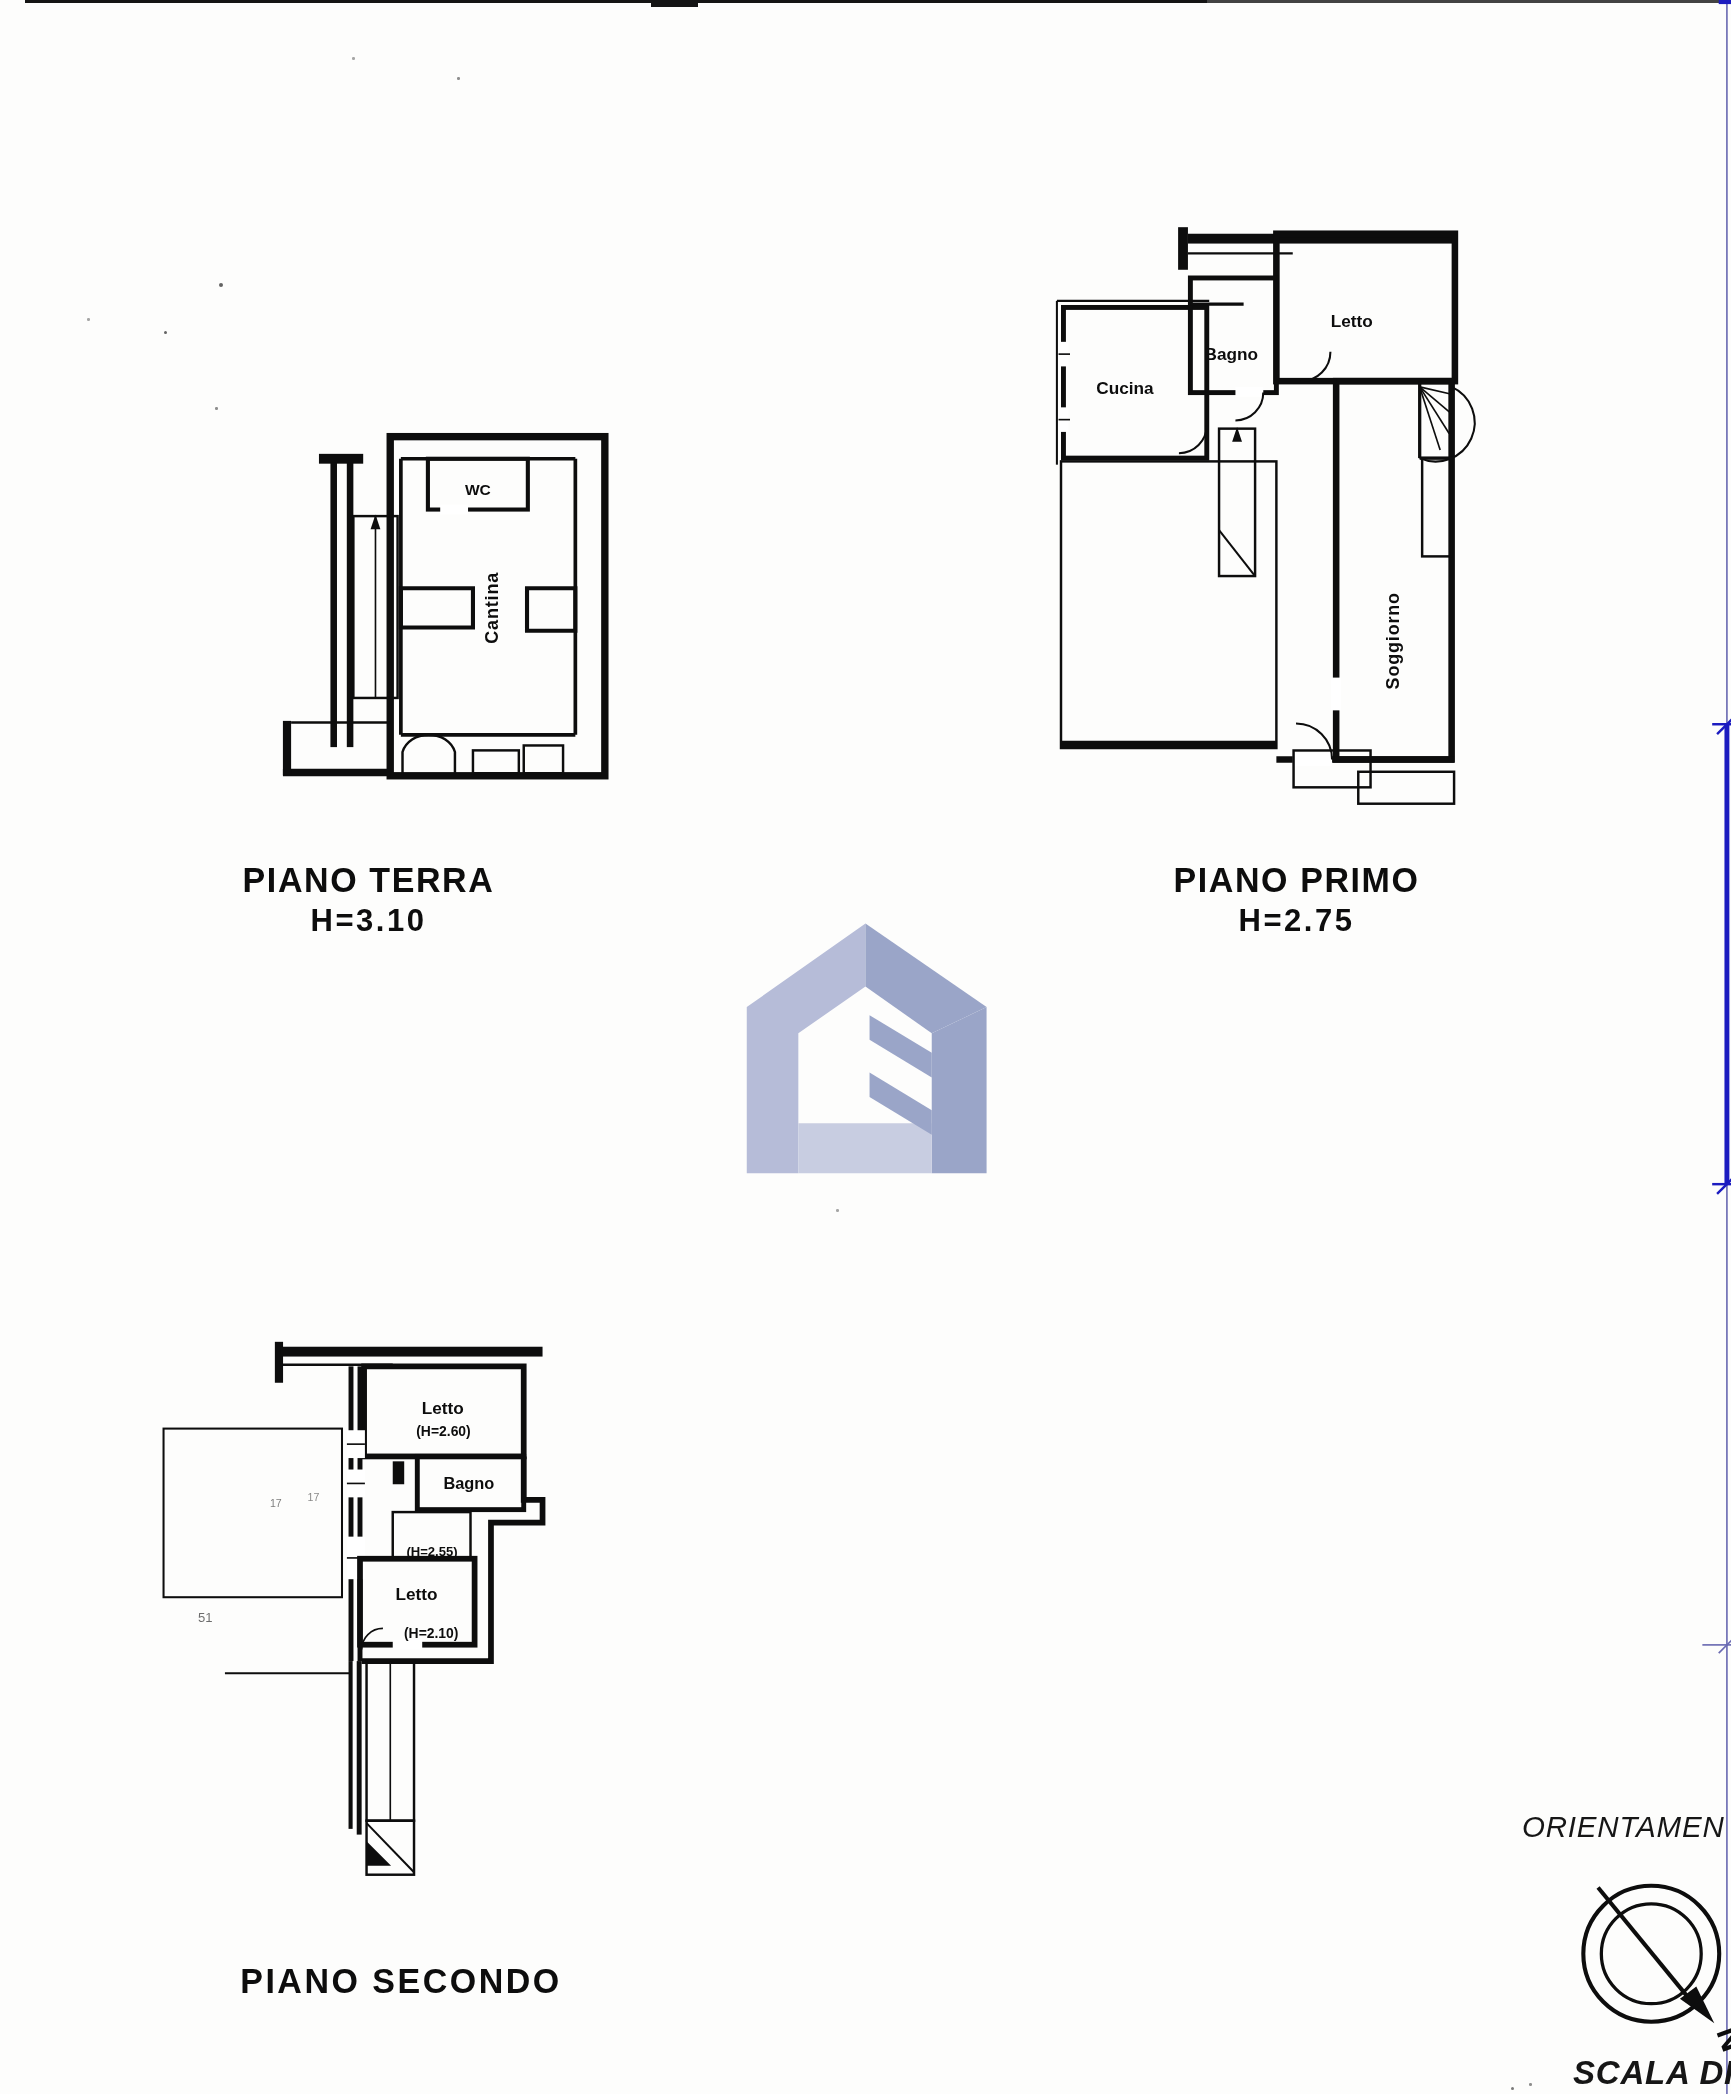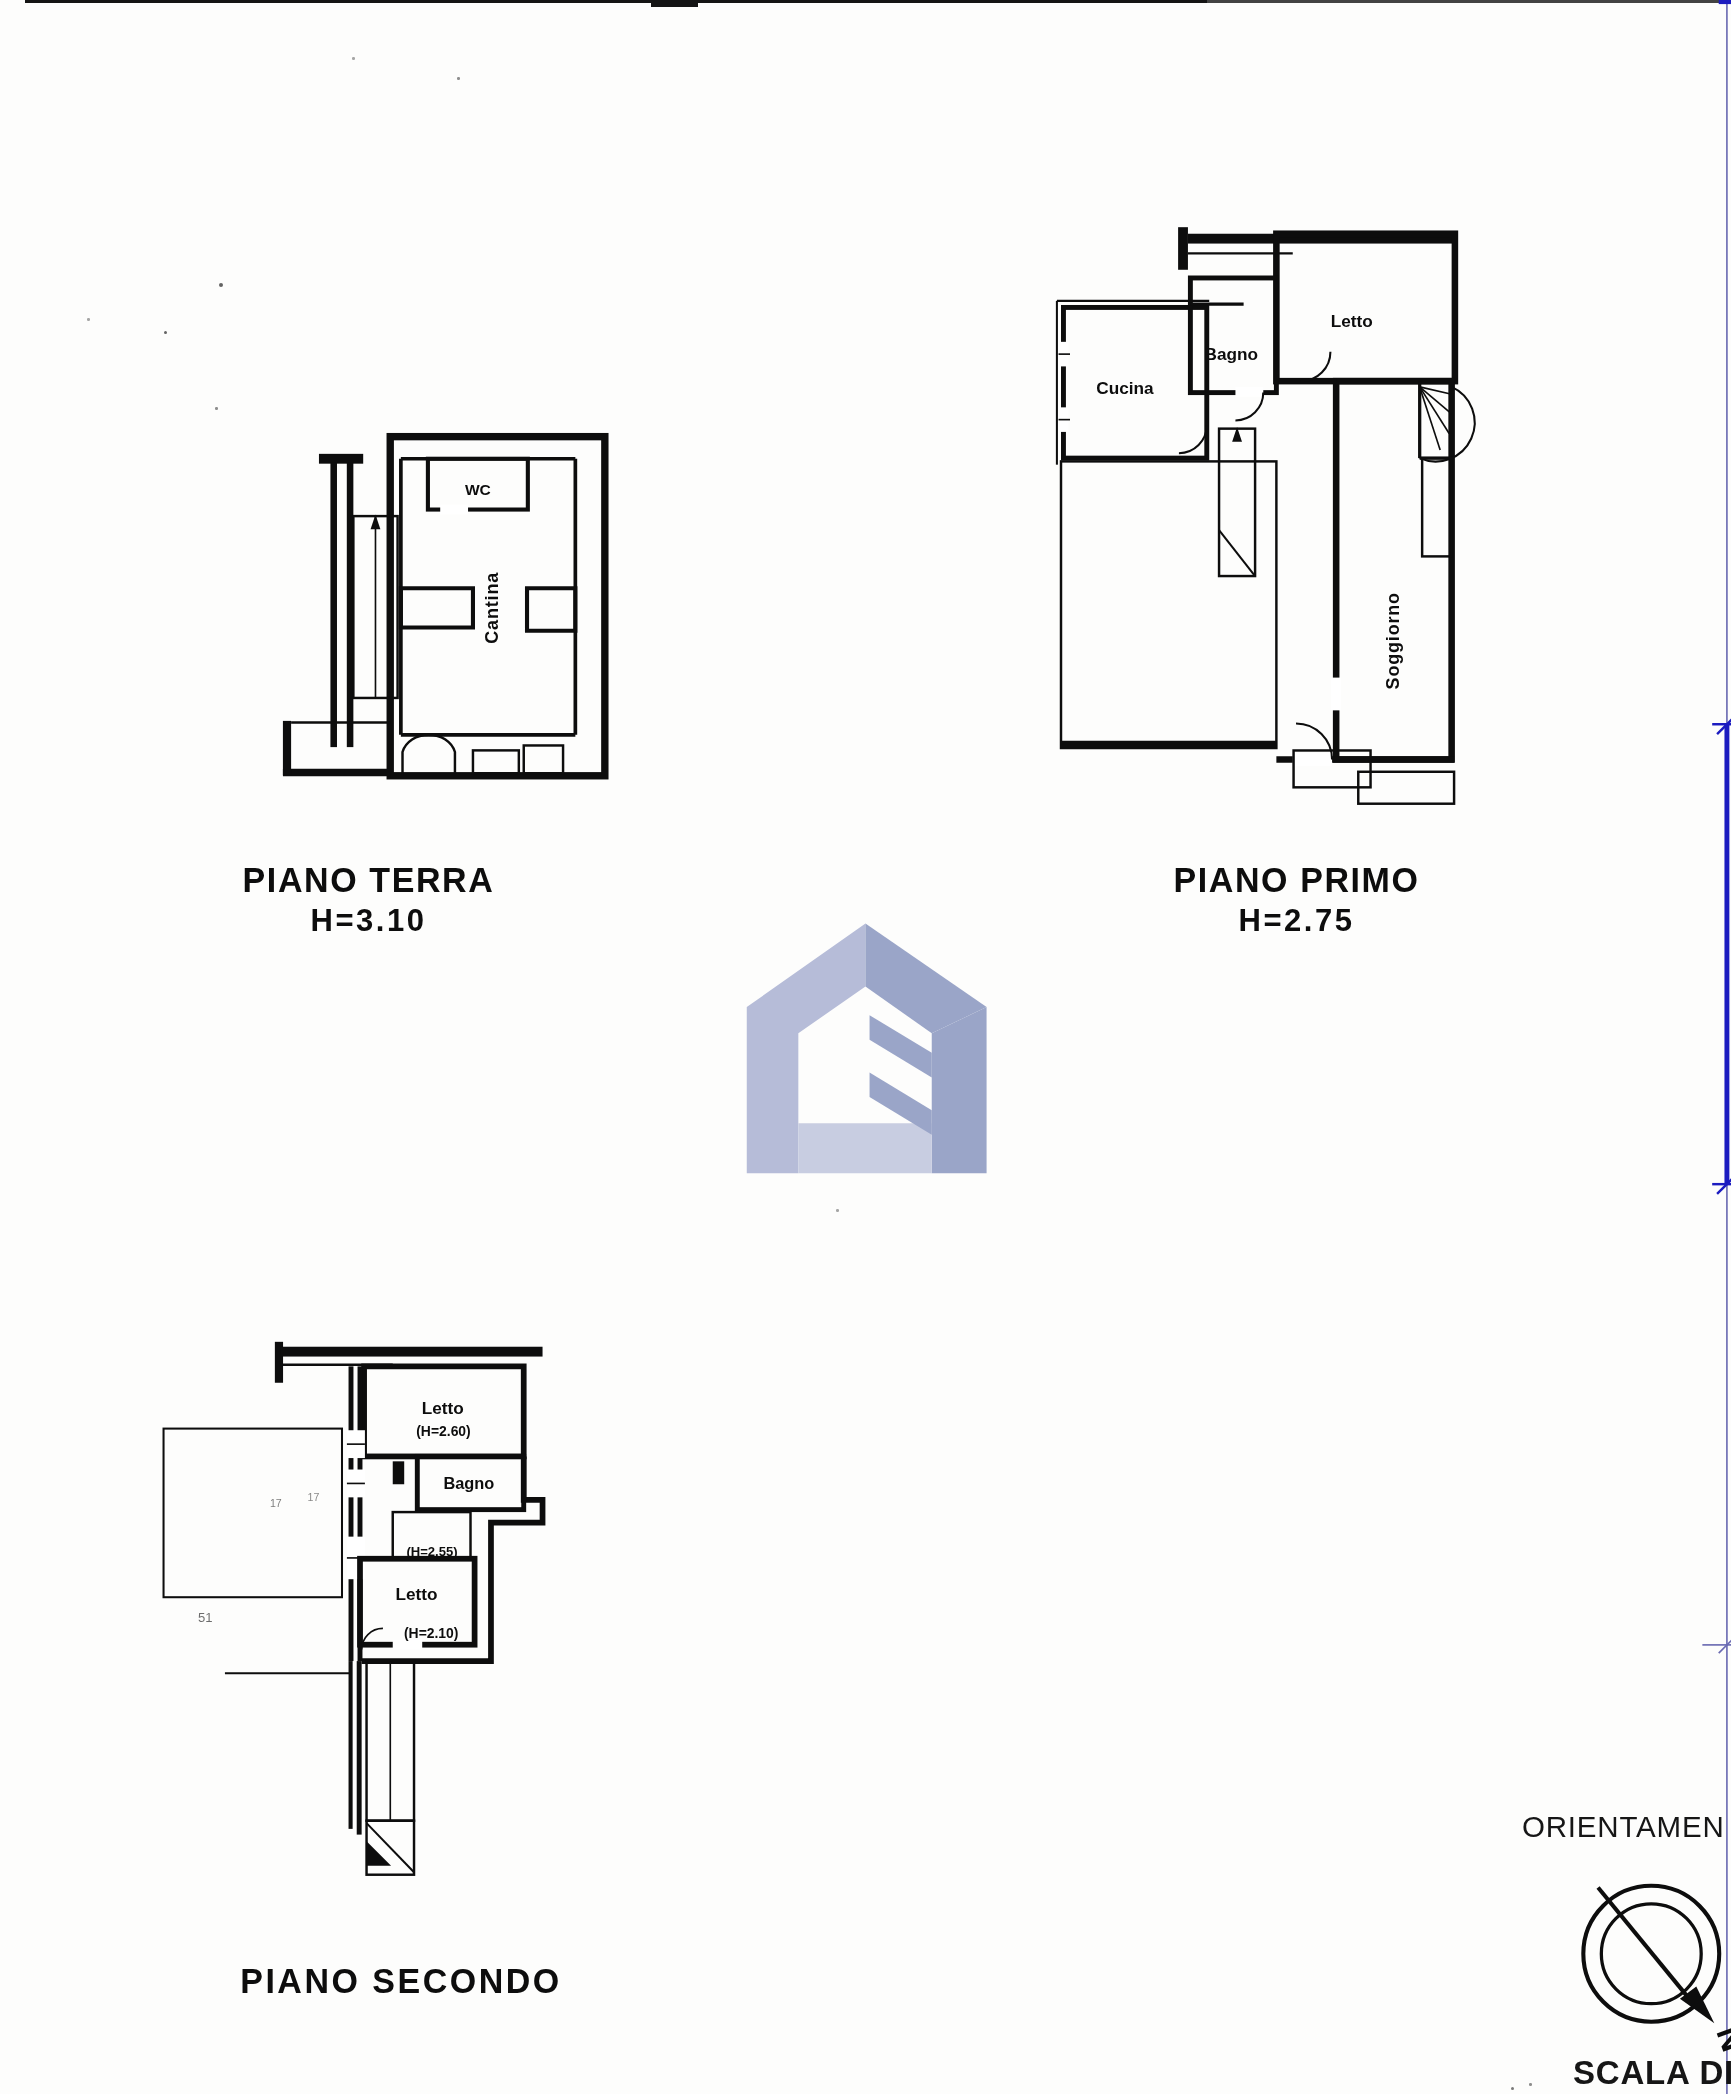--- a/index.html
+++ b/index.html
@@ -7,21 +7,21 @@
     position:relative;width:1732px;height:2095px;background:#fdfdfc;
     overflow:hidden;font-family:"Liberation Sans",sans-serif;color:var(--c-ink,#0d0d0d);
   }
   .caption{
     position:absolute;font-weight:700;letter-spacing:1.6px;text-align:center;
     color:var(--c-ink,#0d0d0d);white-space:nowrap;transform:scaleY(1.04);
   }
   .cap-main{font-size:34px;}
   .cap-sub{font-size:31px;letter-spacing:2.5px;}
   .italic-note{
-    position:absolute;font-size:30px;letter-spacing:0.8px;
+    position:absolute;font-style:italic;font-size:30px;letter-spacing:0.8px;
     color:#161616;white-space:nowrap;
   }
   .edgeline{position:absolute;background:#141414;}
   .speck{position:absolute;background:#222;border-radius:50%;opacity:.7;}
   svg{position:absolute;overflow:visible;}
   svg text{font-family:"Liberation Sans",sans-serif;fill:var(--c-ink,#0d0d0d);}
   .w{stroke:var(--c-ink,#0d0d0d);fill:none;}
   .lbl{font-weight:700;}
 </style>
 </head>

